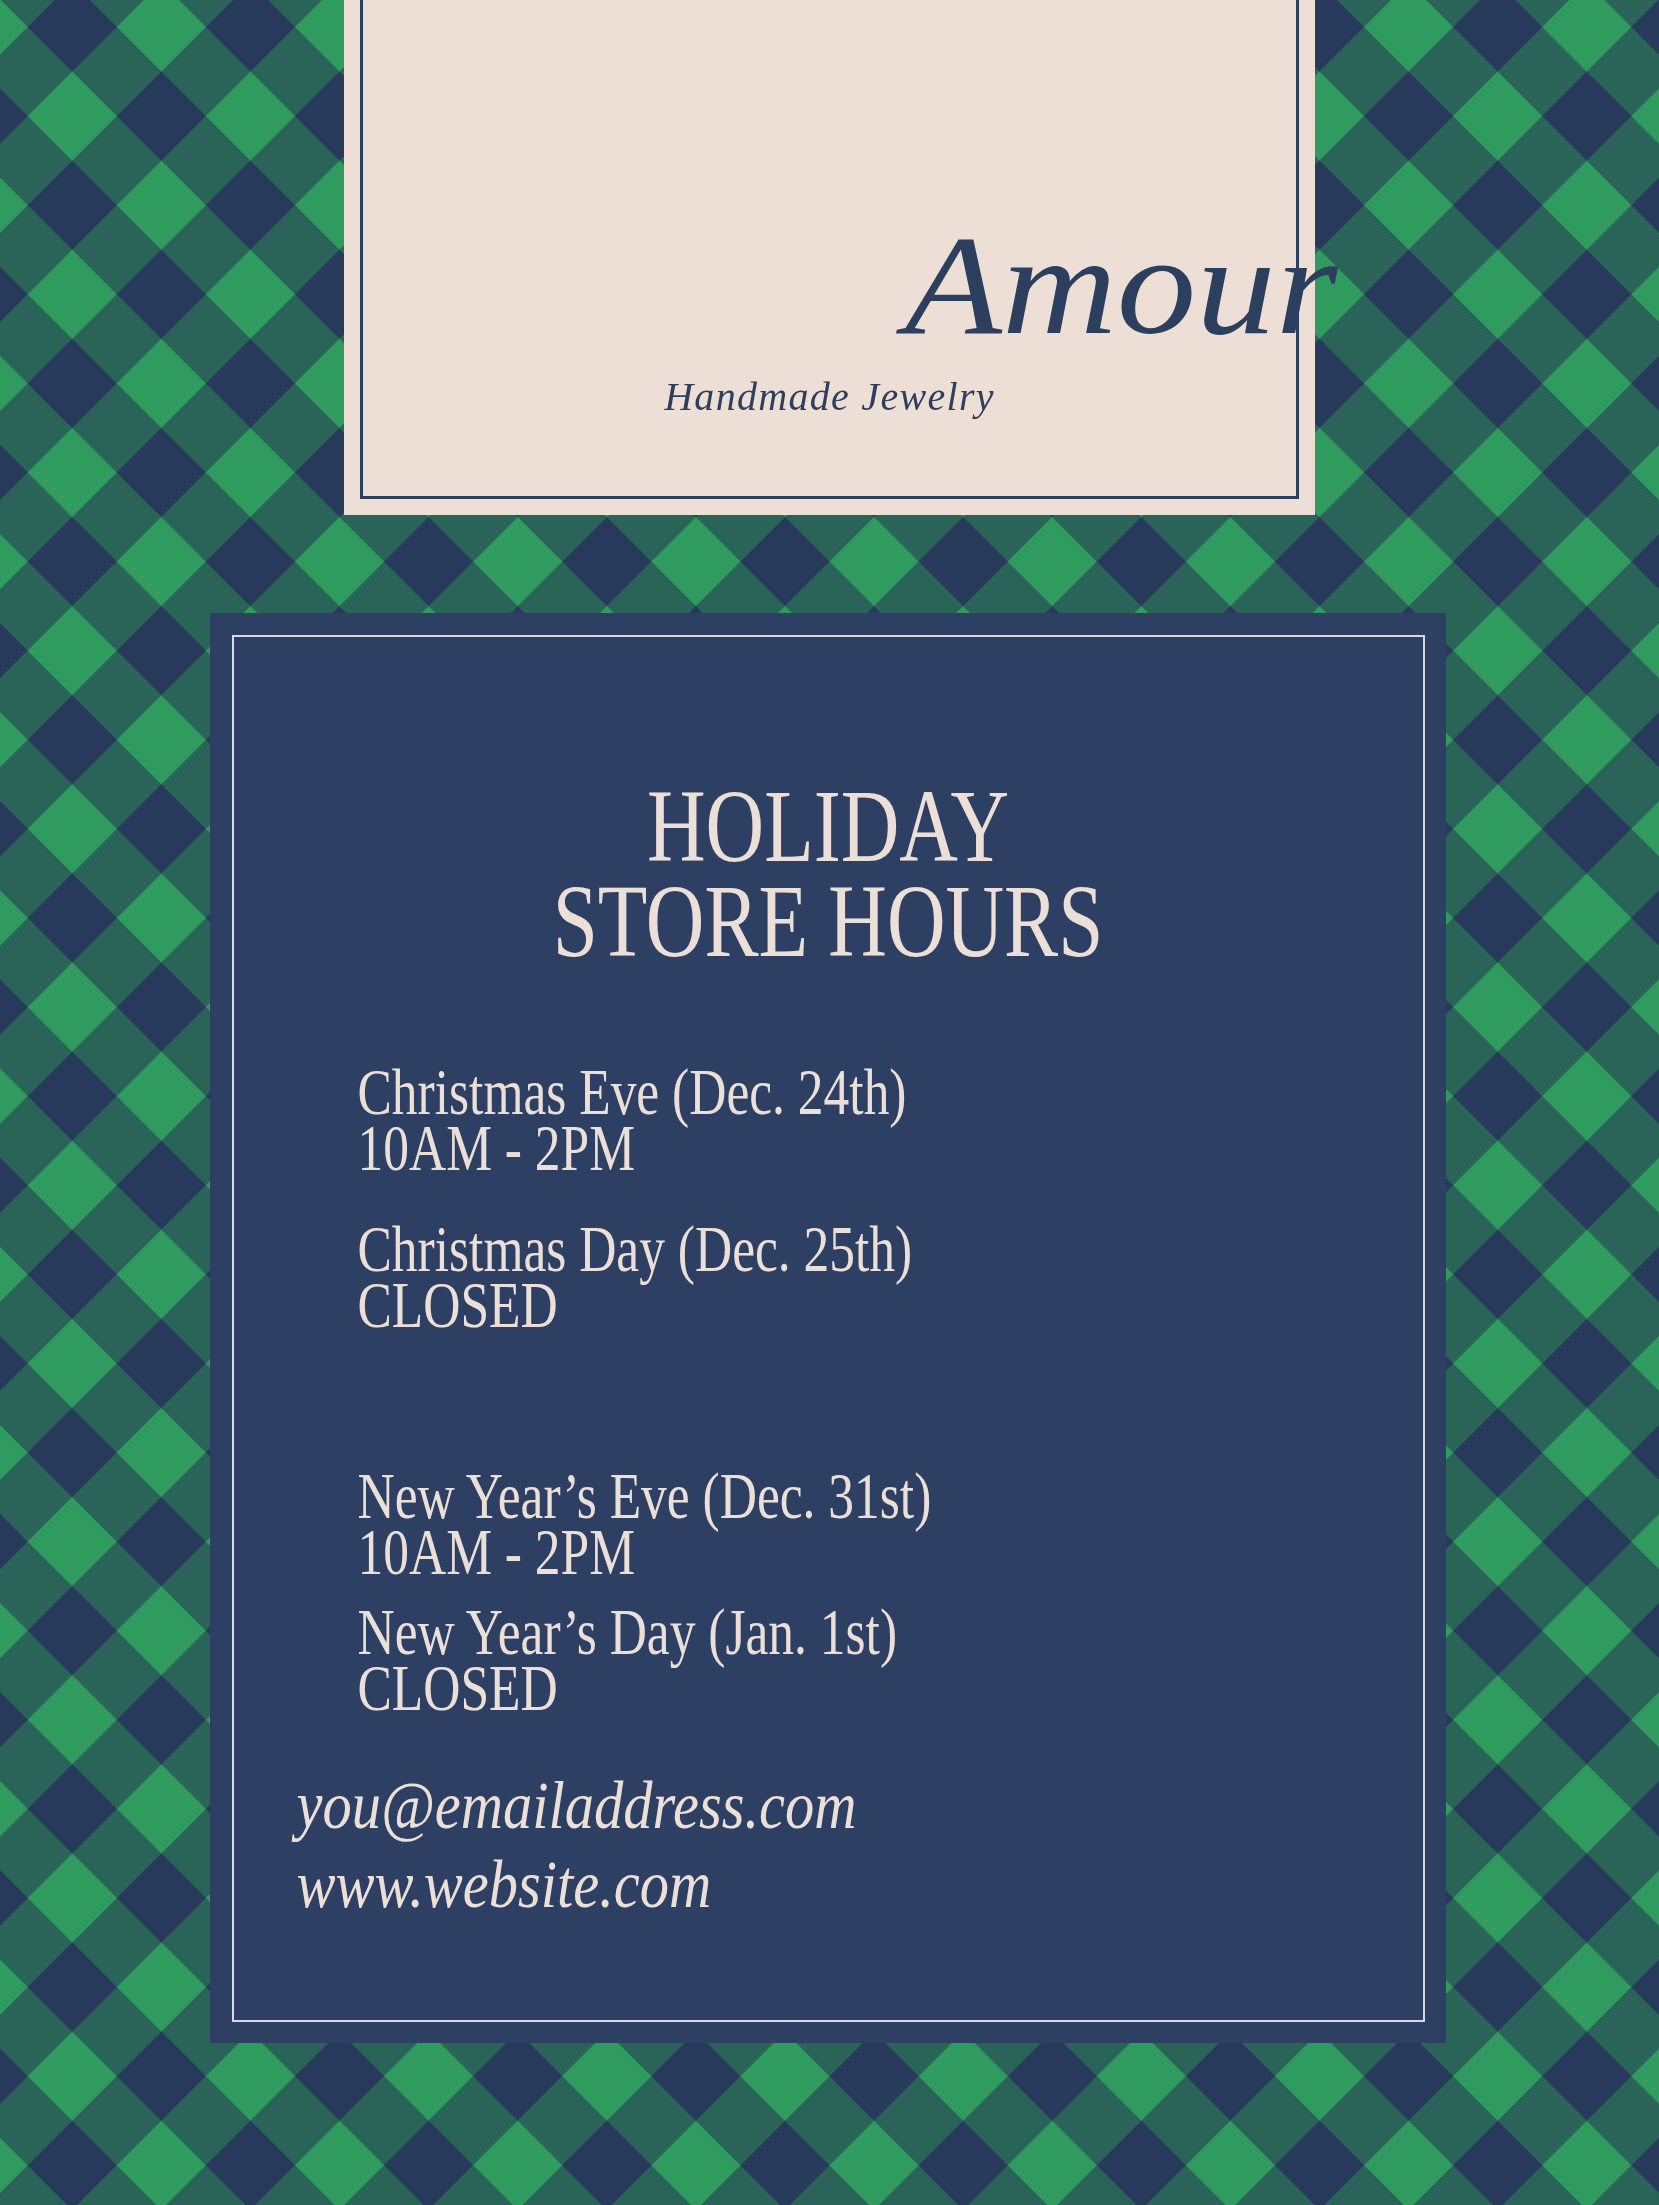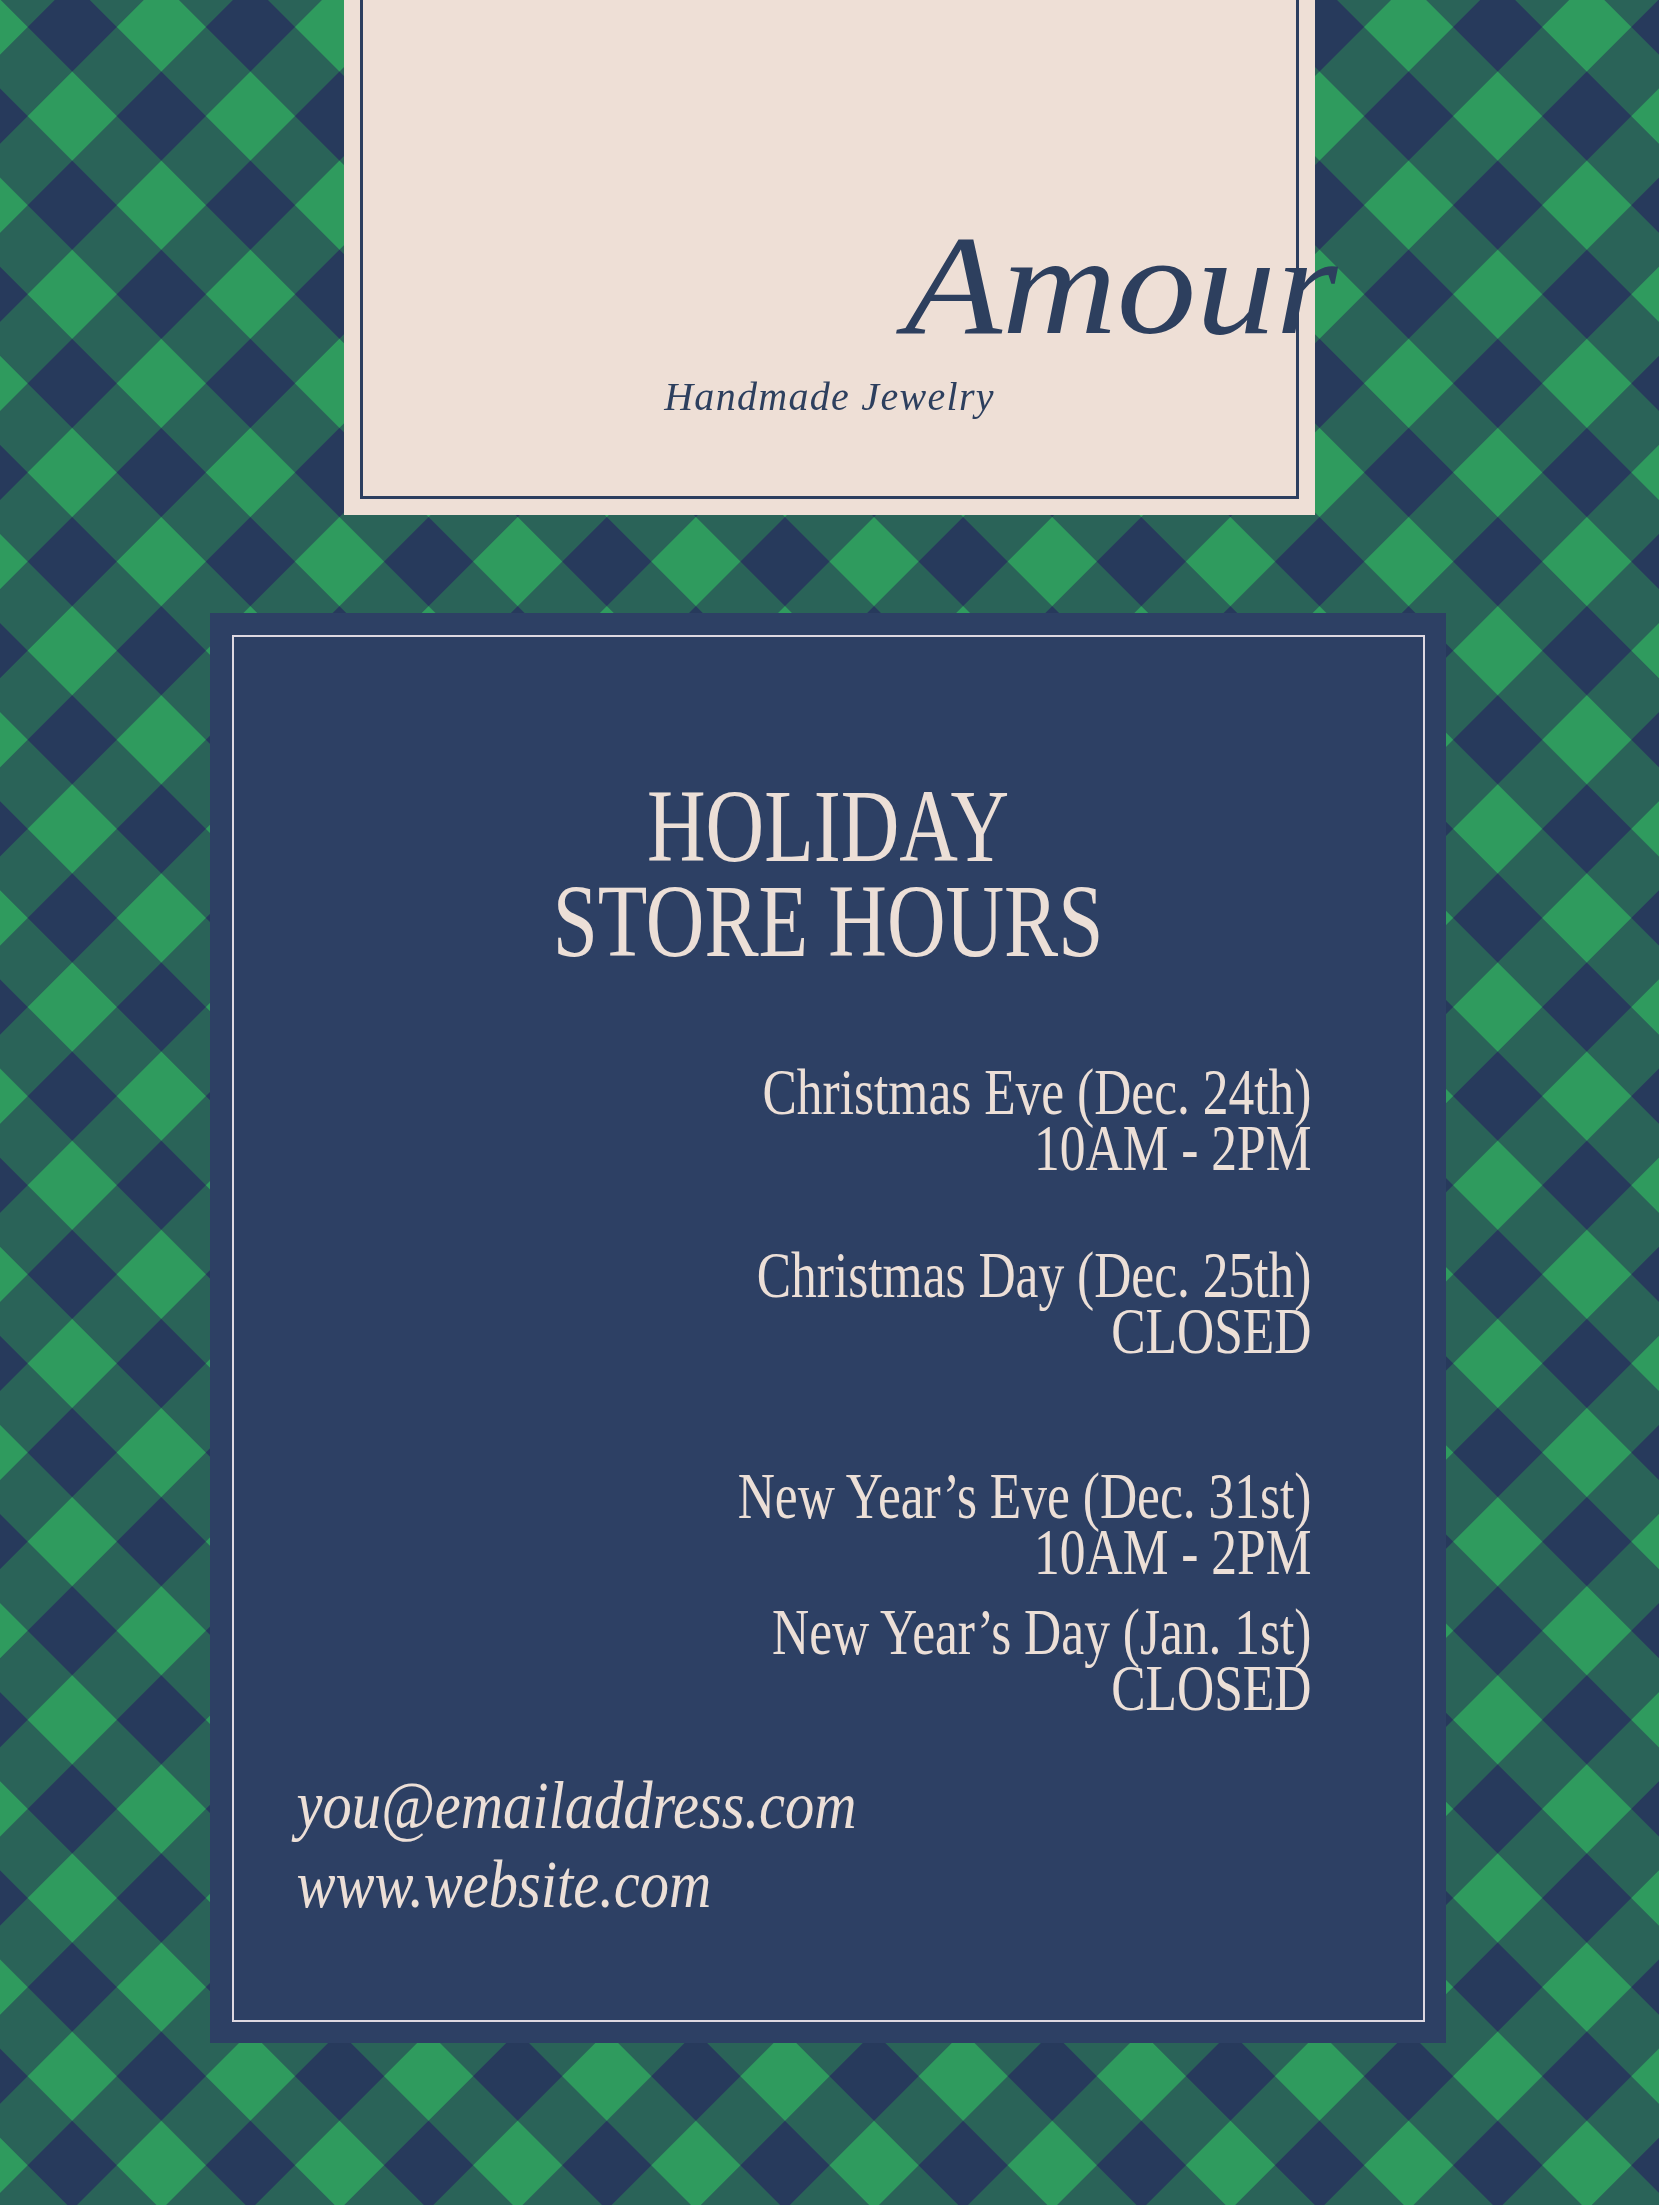--- a/index.html
+++ b/index.html
@@ -79,27 +79,27 @@
   }
   .hours-title{
     position:absolute;left:0;right:0;top:159px;margin:6px;
     text-align:center;
     font-weight:normal;
     font-size:104px;line-height:95px;
     color:var(--text-cream);
   }
   .schedule-group{
     position:absolute;left:0;right:0;
-    text-align:right;
+    text-align:left;
     font-size:66px;line-height:56px;
     color:var(--text-cream);
     margin-left:13px;
   }
   .g1{top:451px}
-  .g2{top:634px}
+  .g2{top:608px}
   .g3{top:855px}
   .g4{top:991px}
   .contact{
     position:absolute;left:0;right:0;top:1153px;
     text-align:left;
     font-style:italic;
     font-size:68px;line-height:79px;
     color:var(--text-cream);
   }
   .narrow{display:block;transform:scaleX(0.78);transform-origin:50% 50%;white-space:nowrap;}

